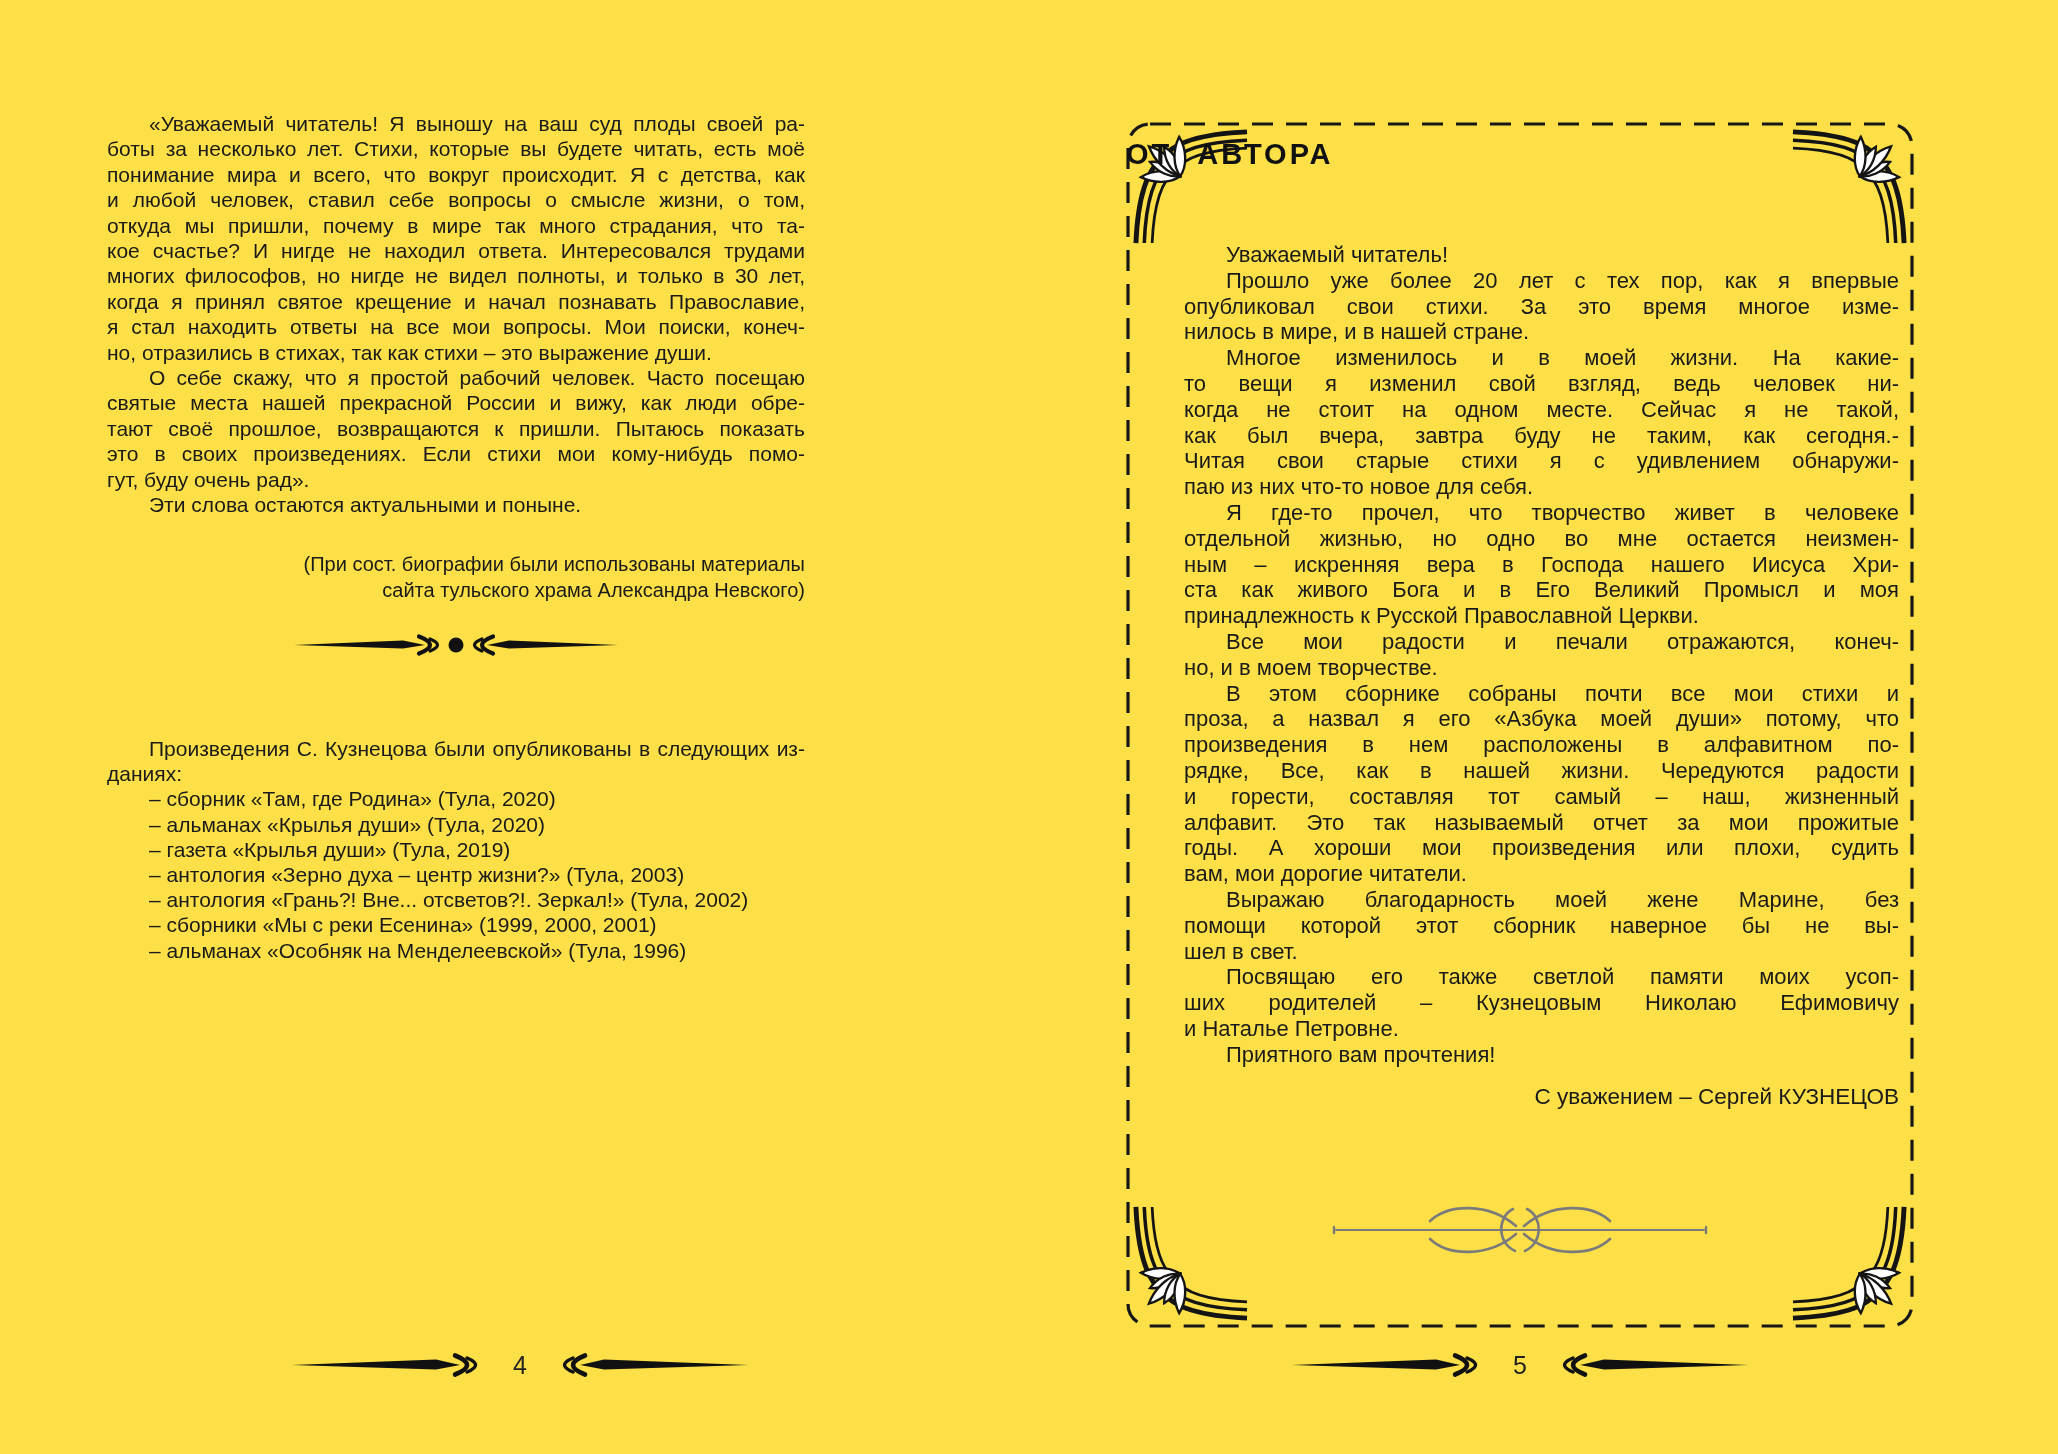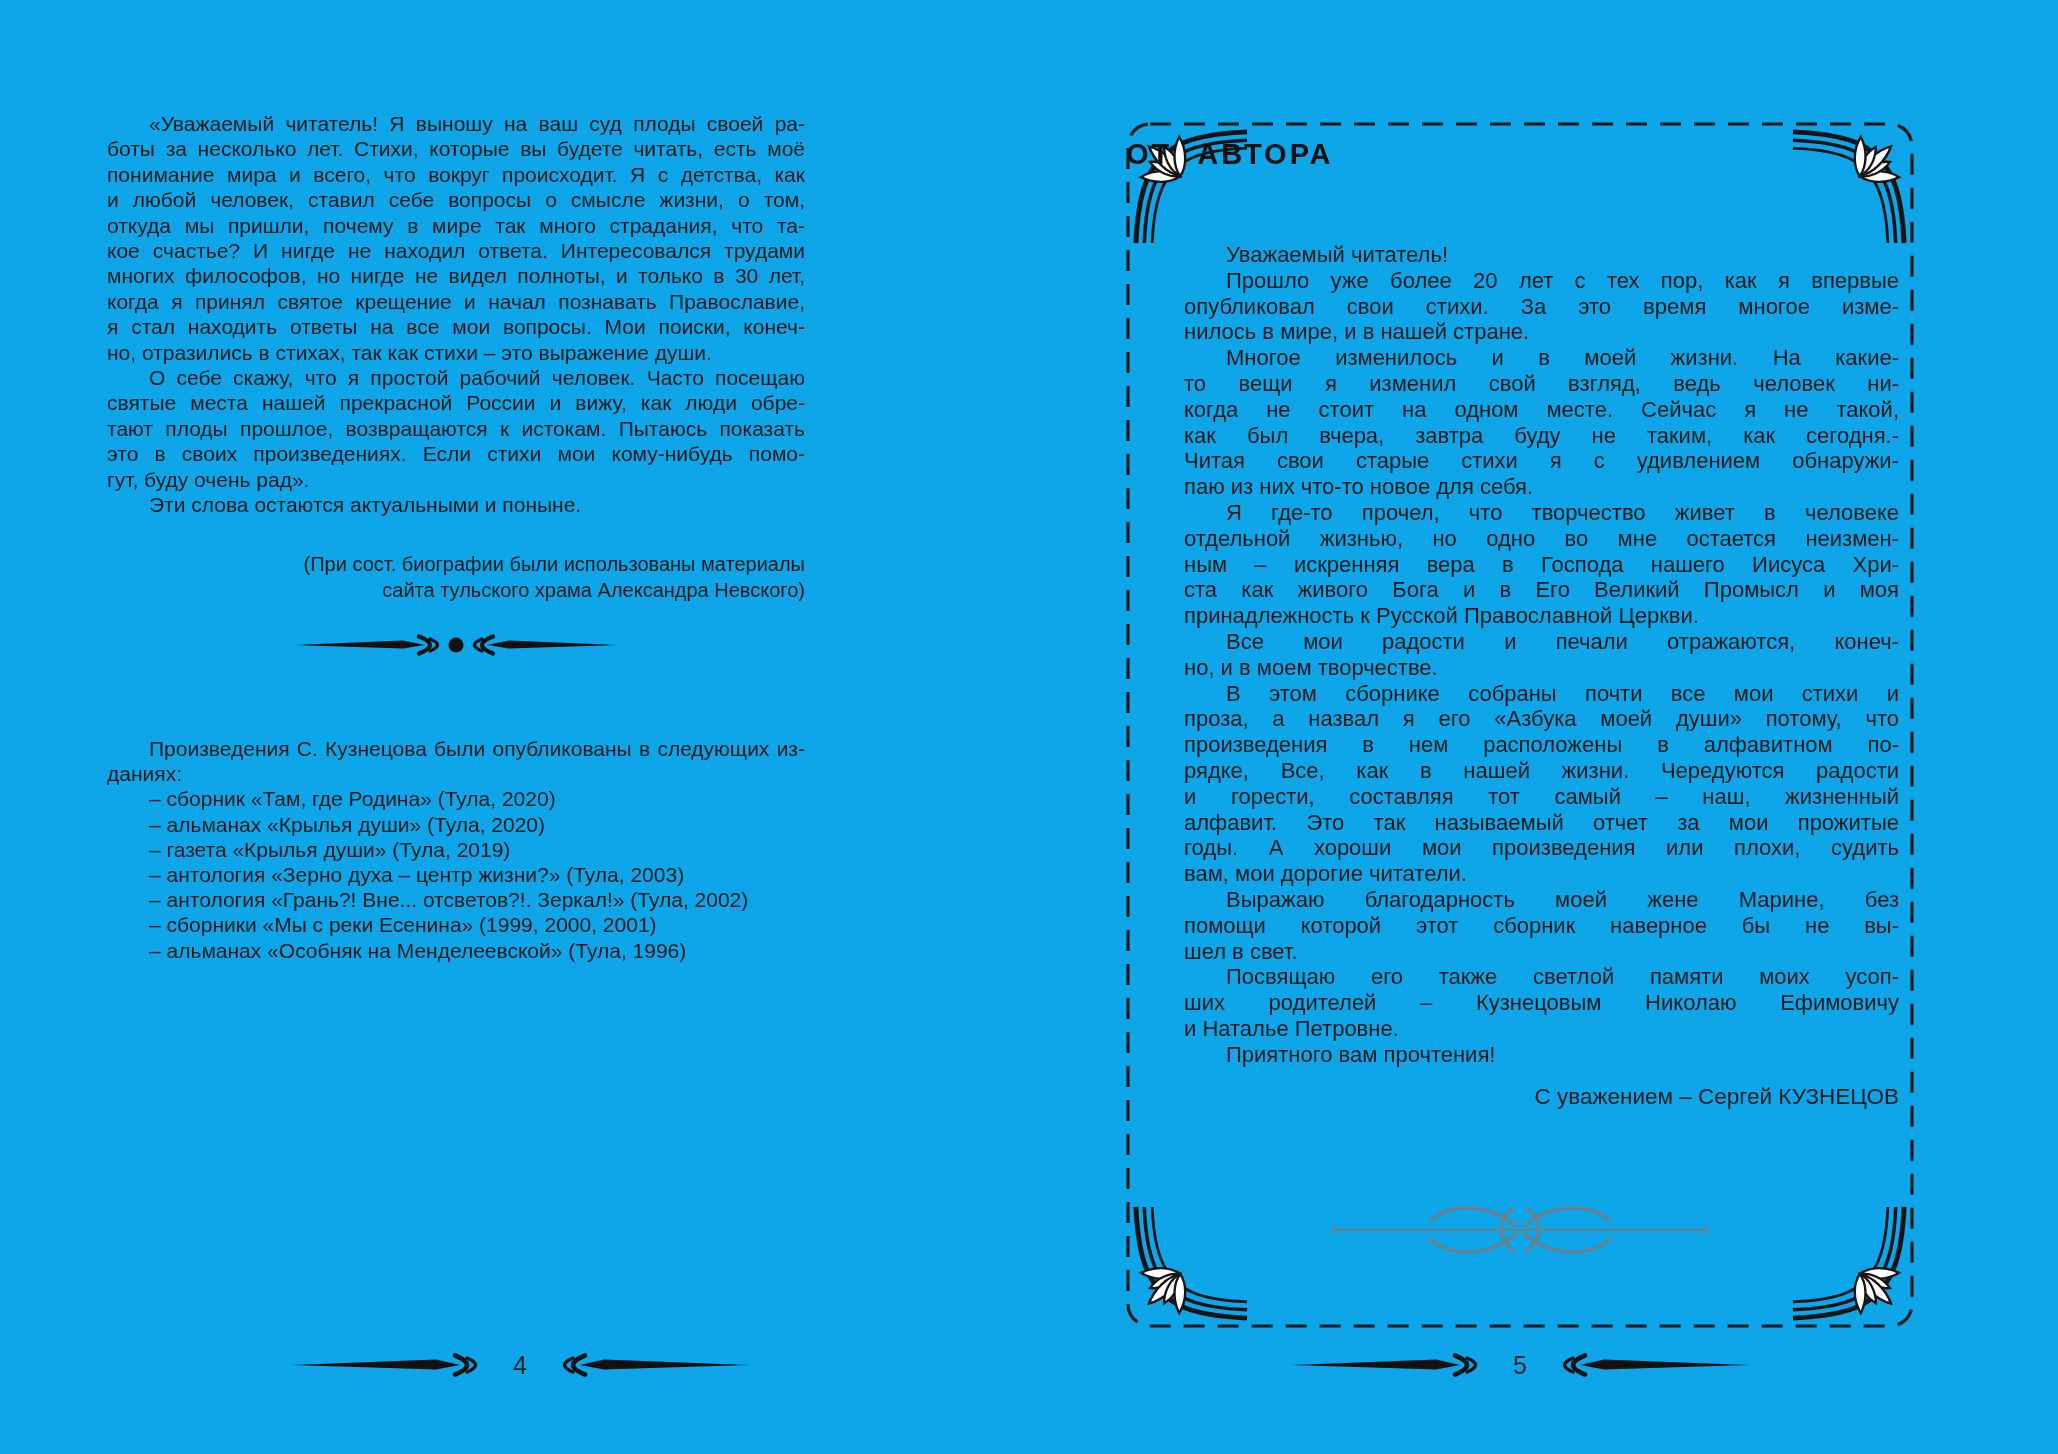--- a/index.html
+++ b/index.html
@@ -1,18 +1,18 @@
 <!DOCTYPE html>
 <html><head>
 <meta charset="utf-8">
 <style>
   * { margin:0; padding:0; box-sizing:border-box; }
   html,body { background:#ffffff; }
   body { font-family:"Liberation Sans", sans-serif; color:#1a1a1a; }
-  .canvas { position:relative; width:2058px; height:1454px; background:#0ea5e9; overflow:hidden; }
+  .canvas { position:relative; width:2058px; height:1454px; background:#fde047; overflow:hidden; }
   .page { position:absolute; top:0; width:1029px; height:1454px; }
   .page.left { left:0; }
   .page.right { left:1029px; }
 
   
   .textcol { position:absolute; }
   .para { margin:0; }
   .line { text-align:justify; text-align-last:justify; }
   .line.indent { padding-left:42px; }
   .line.para-end { text-align-last:left; }
@@ -98,21 +98,21 @@
           <div class="line">откуда мы пришли, почему в мире так много страдания, что та-</div>
           <div class="line">кое счастье? И нигде не находил ответа. Интересовался трудами</div>
           <div class="line">многих философов, но нигде не видел полноты, и только в 30 лет,</div>
           <div class="line">когда я принял святое крещение и начал познавать Православие,</div>
           <div class="line">я стал находить ответы на все мои вопросы. Мои поиски, конеч-</div>
           <div class="line para-end">но, отразились в стихах, так как стихи – это выражение души.</div>
         </div>
         <div class="para">
           <div class="line indent">О себе скажу, что я простой рабочий человек. Часто посещаю</div>
           <div class="line">святые места нашей прекрасной России и вижу, как люди обре-</div>
-          <div class="line">тают плоды прошлое, возвращаются к истокам. Пытаюсь показать</div>
+          <div class="line">тают своё прошлое, возвращаются к пришли. Пытаюсь показать</div>
           <div class="line">это в своих произведениях. Если стихи мои кому-нибудь помо-</div>
           <div class="line para-end">гут, буду очень рад».</div>
         </div>
         <div class="para">
           <div class="line indent para-end">Эти слова остаются актуальными и поныне.</div>
         </div>
       </div>
 
     <div class="textcol attribution">
       <div class="attr-italic">(При сост. биографии были использованы материалы</div>

